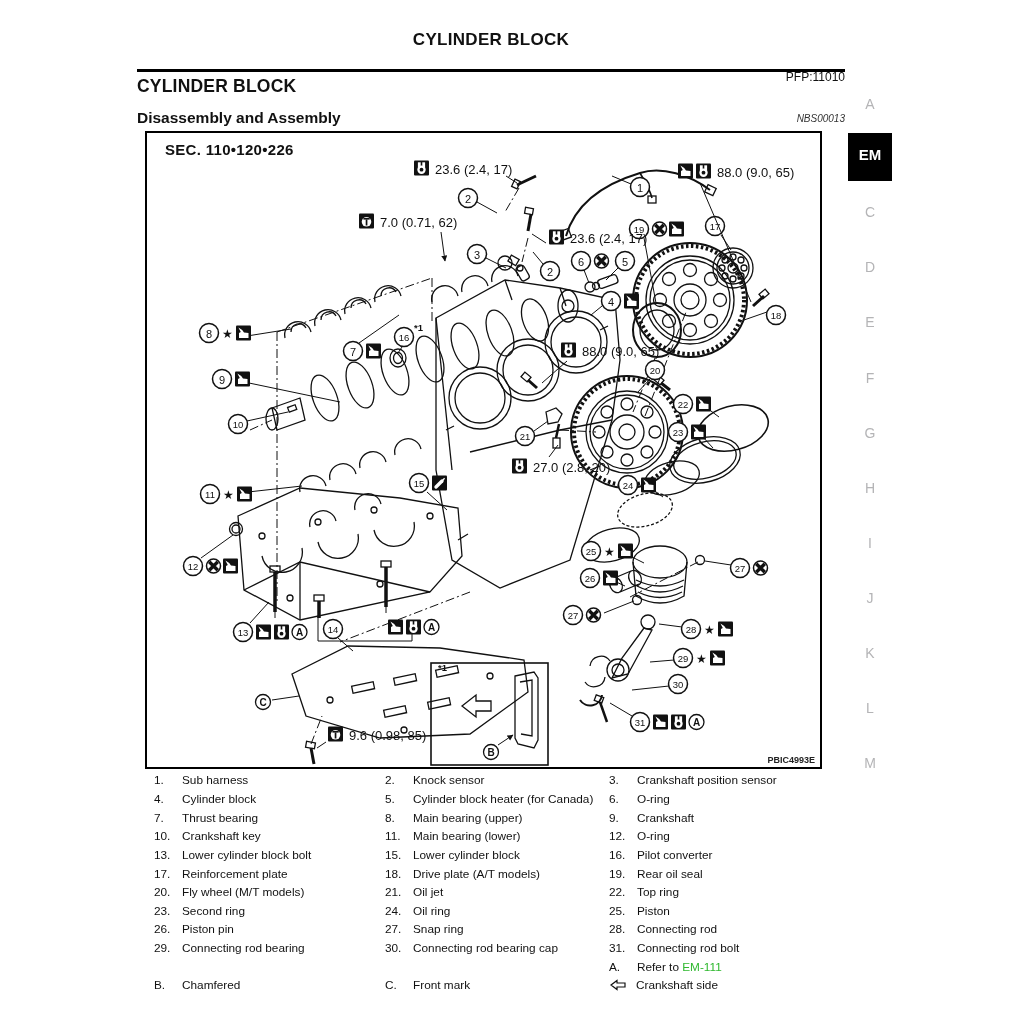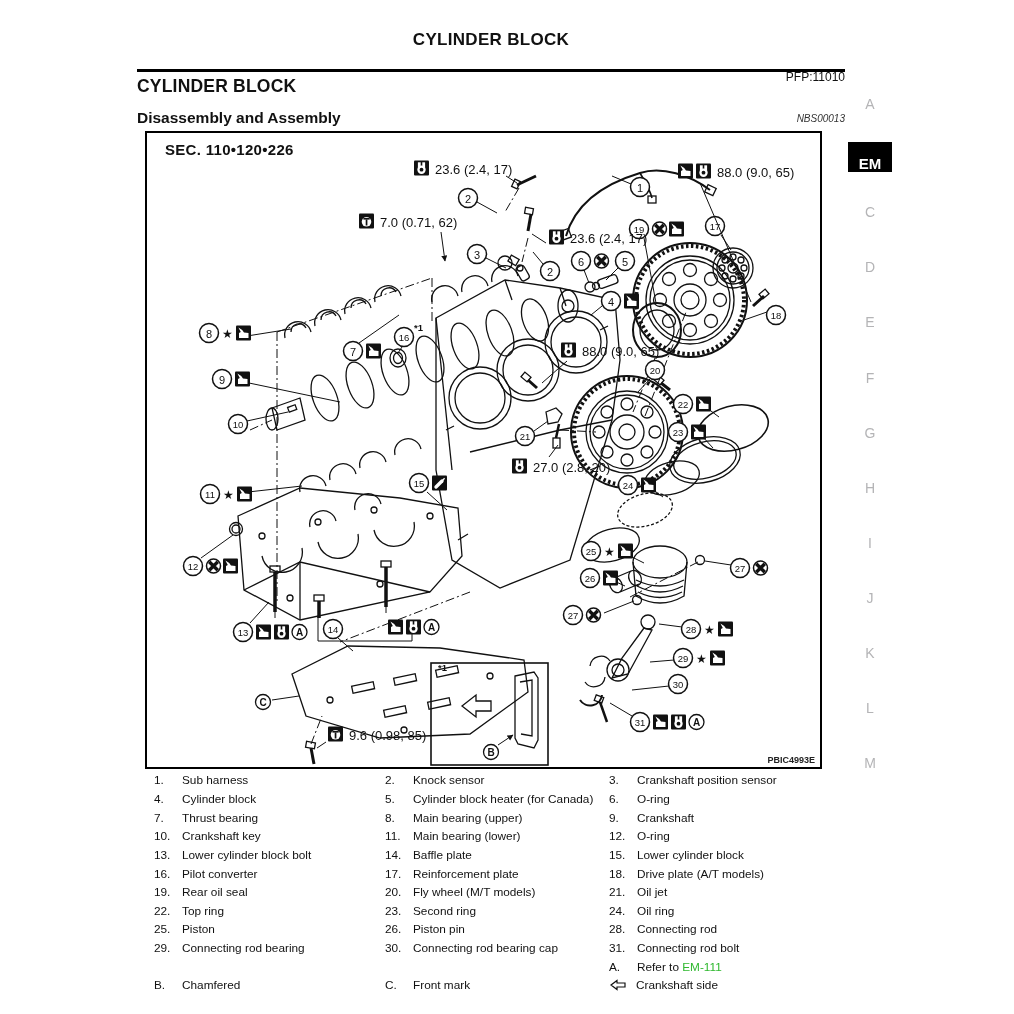--- a/index.html
+++ b/index.html
@@ -9,21 +9,21 @@
   .top-title{left:137px;top:30px;width:708px;text-align:center;font-size:17px;font-weight:bold;letter-spacing:.3px;}
   .rule{left:137px;top:69px;width:708px;height:3px;background:#000;}
   .h1{left:137px;top:76px;font-size:17.5px;font-weight:bold;letter-spacing:.2px;}
   .pfp{right:169px;top:70px;font-size:12px;}
   .h2{left:137px;top:109px;font-size:15.5px;font-weight:bold;}
   .nbs{right:169px;top:113px;font-size:10px;font-style:italic;color:#333;}
   .figbox{left:145px;top:131px;width:677px;height:638px;border:2px solid #000;box-sizing:border-box;}
   .sec{left:18px;top:8px;font-size:15px;font-weight:bold;letter-spacing:.3px;text-align:right;}
   .figcode{right:5px;bottom:2px;font-size:9px;font-weight:bold;color:#222;}
   .mletter{left:848px;width:44px;text-align:center;font-size:14px;color:#b4b4b6;transform:translateY(-50%);}
-  .mactive{left:848px;width:44px;height:30px;background:#000;color:#fff;font-weight:bold;font-size:15px;
+  .mactive{left:848px;width:44px;height:48px;background:#000;color:#fff;font-weight:bold;font-size:15px;
            line-height:44px;text-align:center;transform:translateY(-50%);}
   .legend{left:154px;top:771px;width:690px;display:grid;grid-template-columns:231px 224px 235px;
           grid-auto-rows:18.65px;font-size:11.8px;}
   .cell{display:flex;align-items:center;overflow:visible;white-space:nowrap;}
   .ln{width:28px;flex:0 0 28px;}
   .lk{color:#2eb82e;cursor:pointer;}
   .arrsp{margin-right:9px;display:inline-flex;align-items:center;}
   svg text{font-family:"Liberation Sans",sans-serif;}
 </style>
 </head>
@@ -719,24 +719,20 @@
       </div>
       <div class="cell">
         <span class="ln">12.</span>
         <span>O-ring</span>
       </div>
       <div class="cell">
         <span class="ln">13.</span>
         <span>Lower cylinder block bolt</span>
       </div>
       <div class="cell">
-        <span class="ln">14.</span>
-        <span>Baffle plate</span>
-      </div>
-      <div class="cell">
         <span class="ln">15.</span>
         <span>Lower cylinder block</span>
       </div>
       <div class="cell">
         <span class="ln">16.</span>
         <span>Pilot converter</span>
       </div>
       <div class="cell">
         <span class="ln">17.</span>
         <span>Reinforcement plate</span>
@@ -769,20 +765,24 @@
         <span class="ln">24.</span>
         <span>Oil ring</span>
       </div>
       <div class="cell">
         <span class="ln">25.</span>
         <span>Piston</span>
       </div>
       <div class="cell">
         <span class="ln">26.</span>
         <span>Piston pin</span>
+      </div>
+      <div class="cell">
+        <span class="ln">27.</span>
+        <span>Snap ring</span>
       </div>
       <div class="cell">
         <span class="ln">28.</span>
         <span>Connecting rod</span>
       </div>
       <div class="cell">
         <span class="ln">29.</span>
         <span>Connecting rod bearing</span>
       </div>
       <div class="cell">

